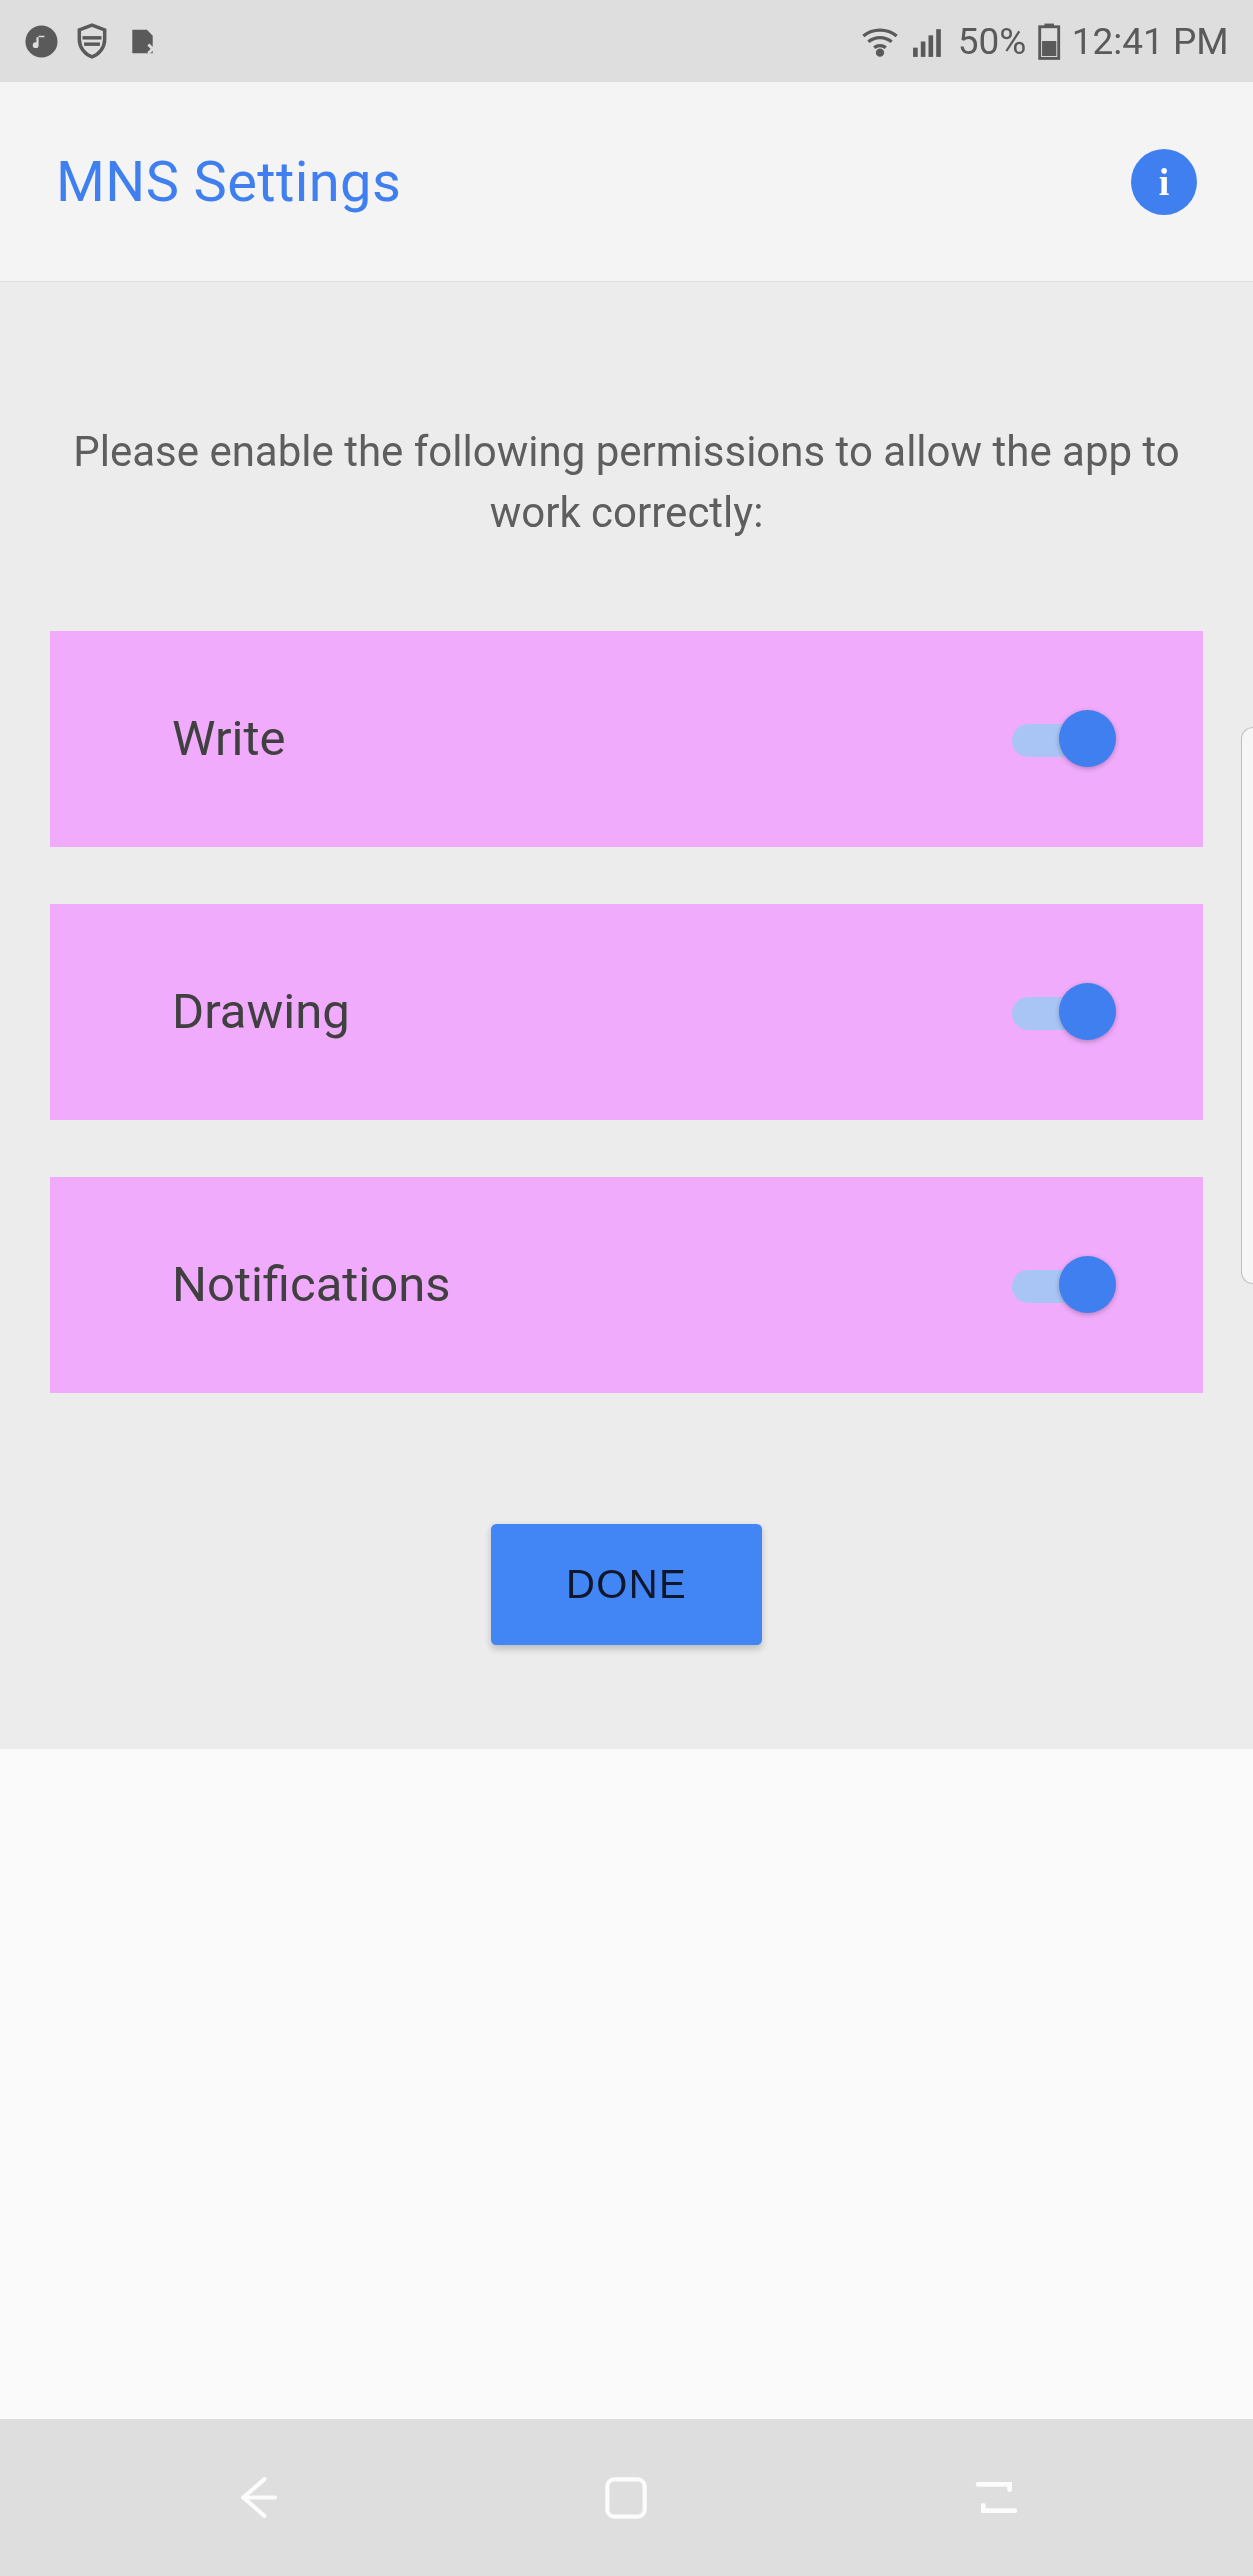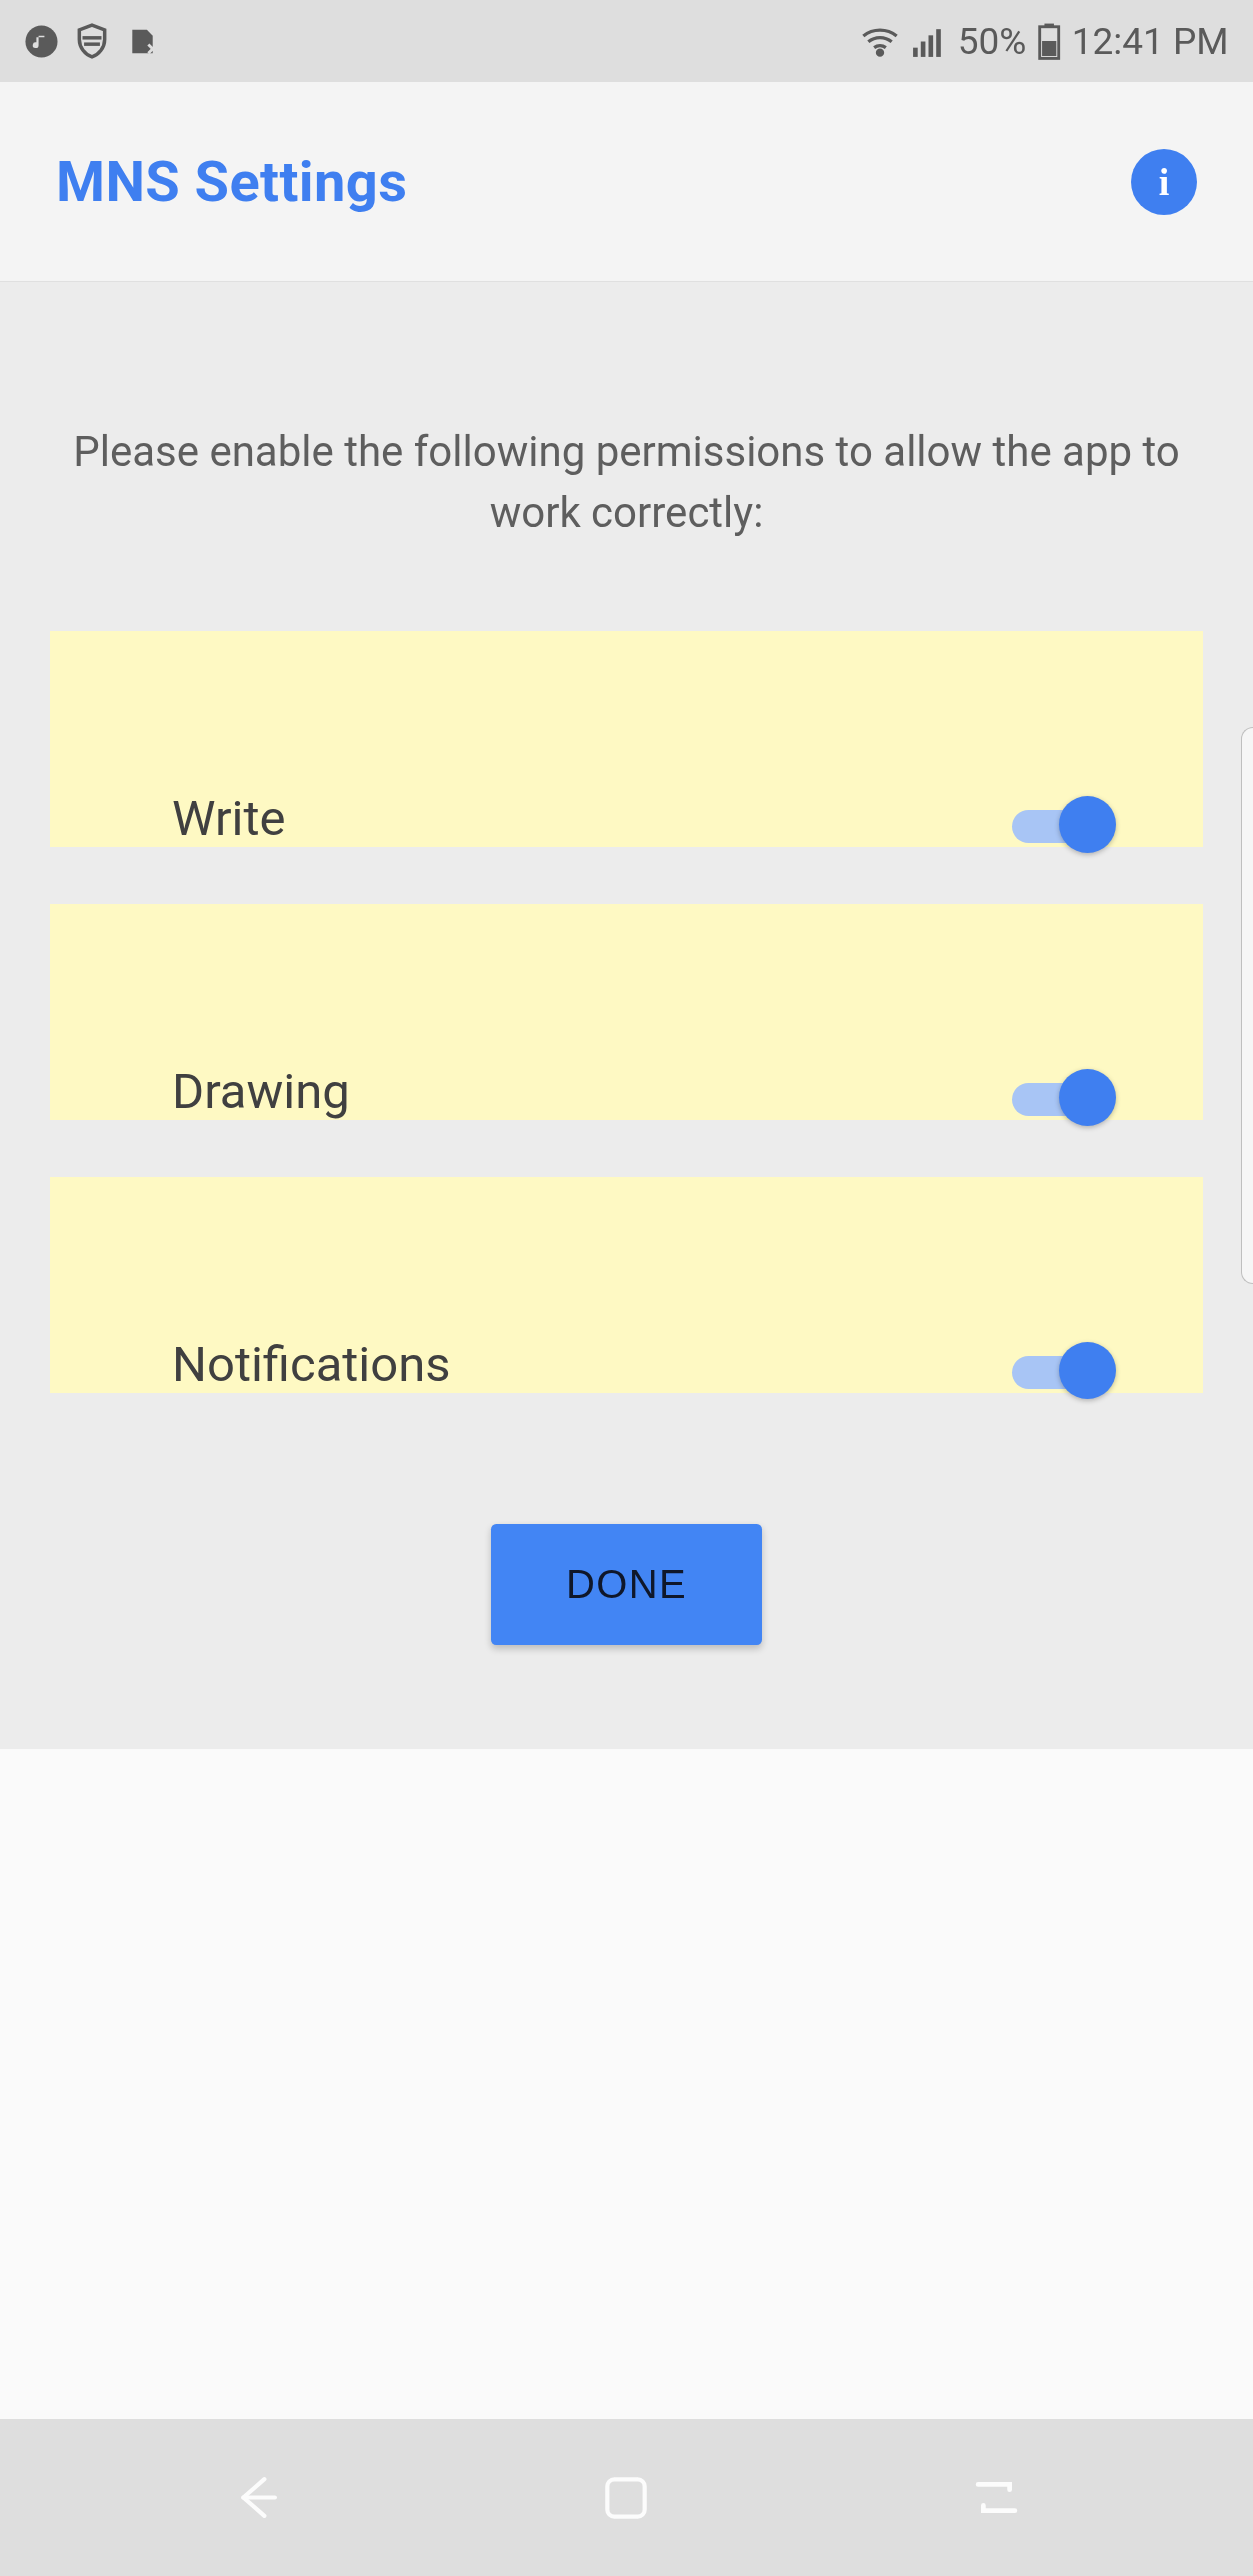--- a/index.html
+++ b/index.html
@@ -44,21 +44,21 @@
       background: #f4f4f4;
       display: flex;
       align-items: center;
       justify-content: space-between;
       padding: 0 56px;
       border-bottom: 0.9px solid #e0e0e0;
       box-shadow: 0 1.7px 3.5px rgba(0,0,0,0.05);
     }
     .app-title {
       font-size: 56px;
-      font-weight: 700;
+      font-weight: 400;
       color: #3f7ff0;
       letter-spacing: 0.4px;
     }
     .info-button {
       width: 66px;
       height: 66px;
       border-radius: 50%;
       background: #3f7ff0;
       display: flex;
       align-items: center;
@@ -80,24 +80,24 @@
       line-height: 1.45;
       padding: 44px 17.4px 87px;
     }
     .permission-list {
       display: flex;
       flex-direction: column;
       gap: 57px;
       margin-bottom: 131px;
     }
     .permission-item {
-      background: #fef9c3;
+      background: #f0abfc;
       height: 216px;
       display: flex;
-      align-items: flex-end;
+      align-items: center;
       justify-content: space-between;
       padding: 0 87px 0 122px;
     }
     .permission-label {
       font-size: 49px;
       color: #404040;
     }
     .toggle {
       position: relative;
       width: 104px;

